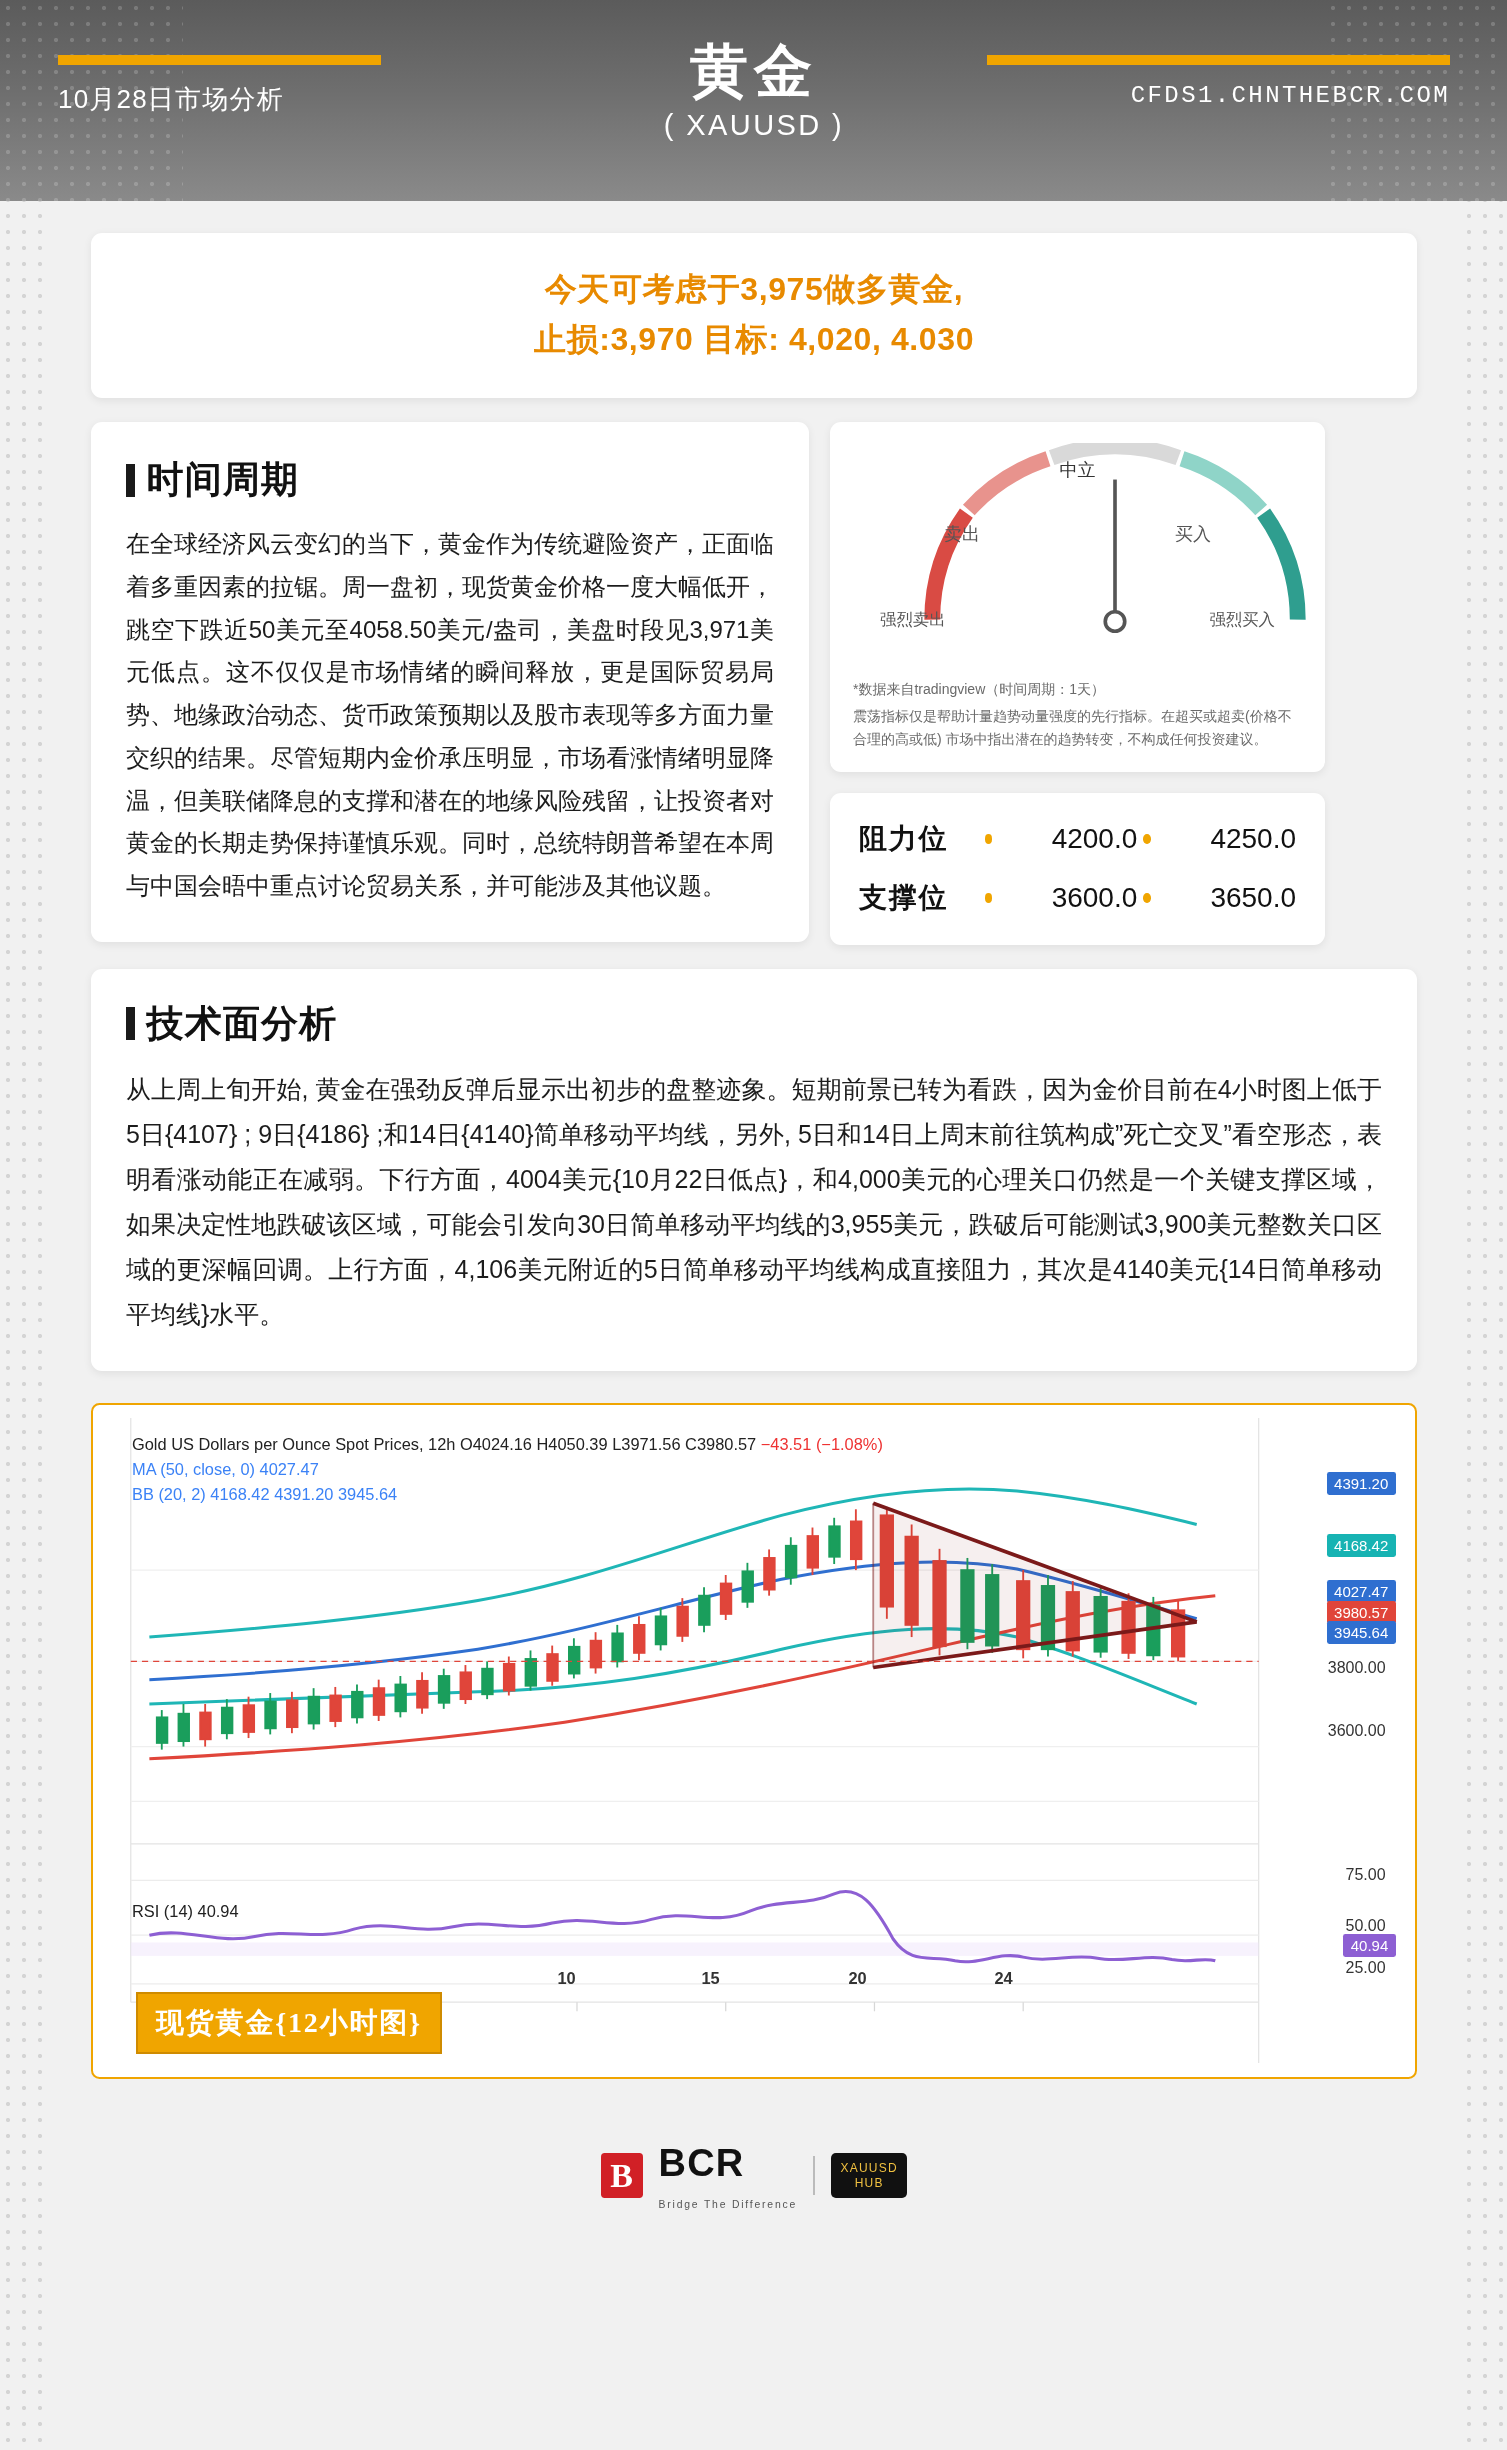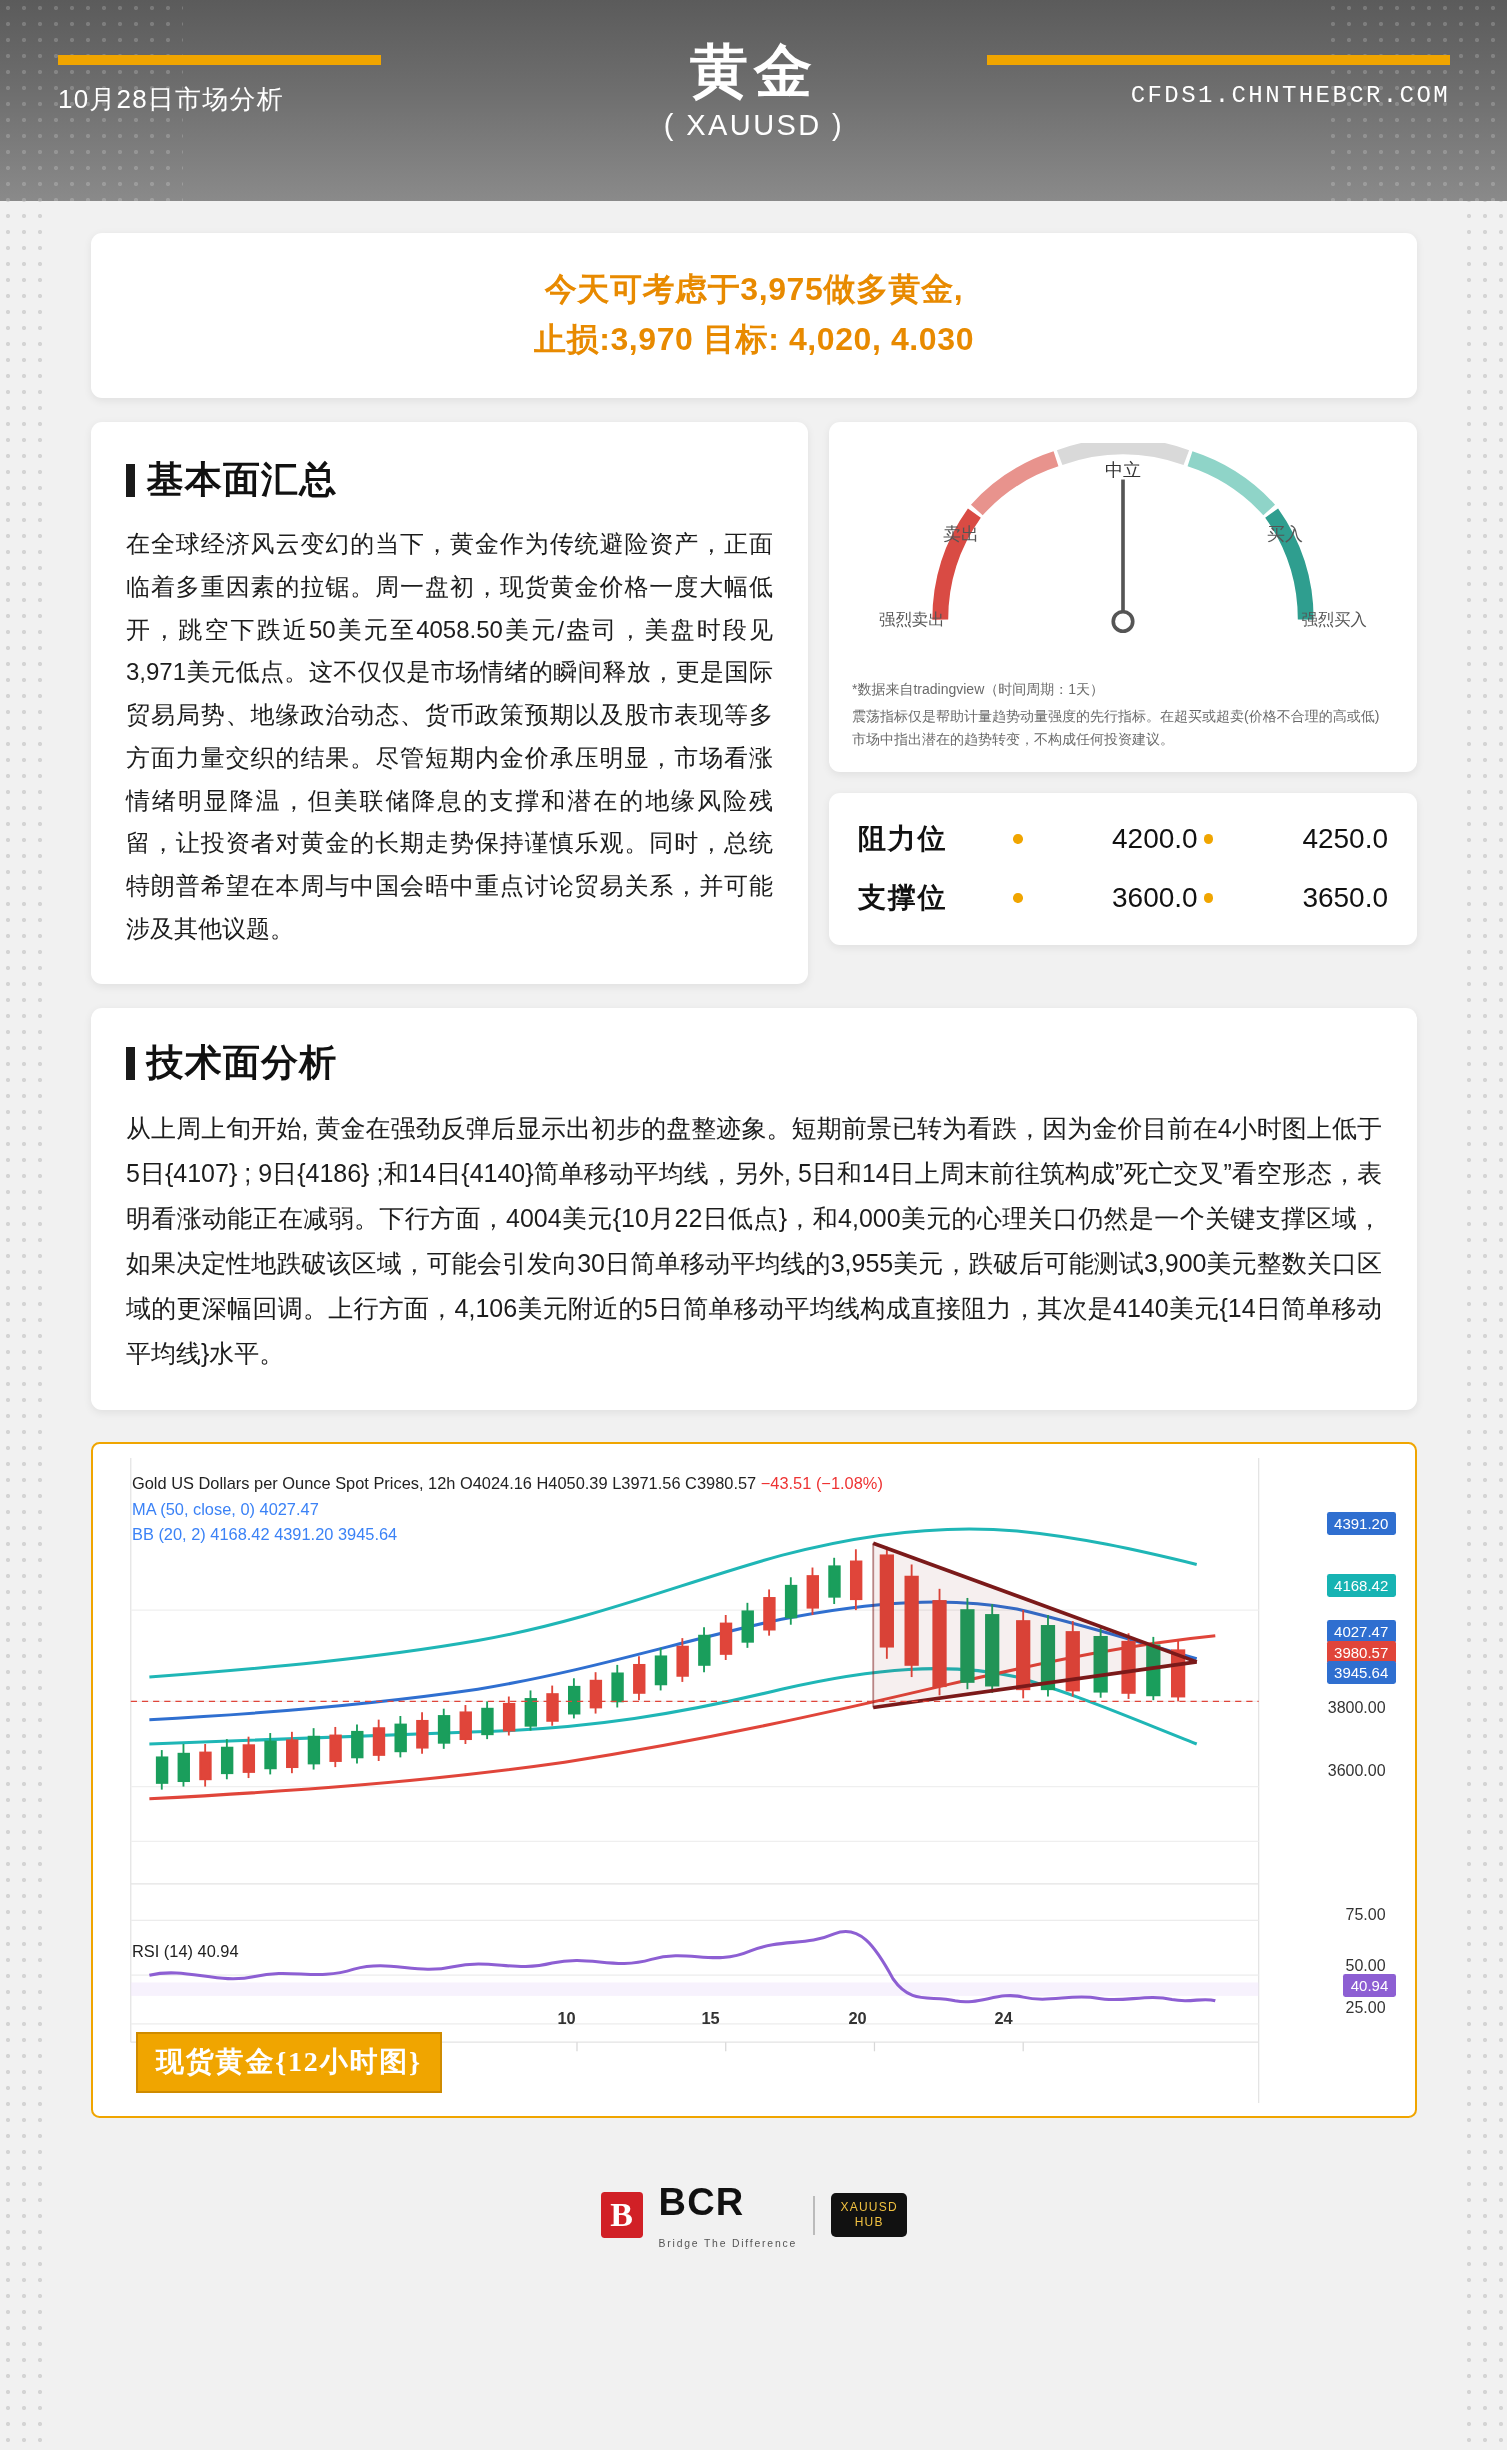--- a/index.html
+++ b/index.html
@@ -86,21 +86,21 @@
     gap: 21px;
     margin: 24px 91px 0 91px;
     align-items: flex-start;
   }
   .card {
     background: #fff;
     border-radius: 11px;
     box-shadow: 0 2.4px 8.5px rgba(0,0,0,.07);
   }
   .card-left { width: 718px; padding: 33px 35px 34px 35px; }
-  .card-right-col { width: 588px; display: flex; flex-direction: column; gap: 21px; }
+  .card-right-col { width: 495px; display: flex; flex-direction: column; gap: 21px; }
 
   .sec-title {
     display: flex; align-items: center; gap: 12px; margin-bottom: 18px;
   }
   .sec-title .tick { width: 8.5px; height: 33px; background: #1a1a1a; }
   .sec-title .txt { font-size: 37px; font-weight: bold; color: #111; letter-spacing: 1.2px; }
 
   .body-text {
     font-size: 24px; line-height: 1.78; color: #1c1c1c; text-align: justify;
   }
@@ -211,21 +211,21 @@
   <div class="callout card">
     <div>今天可考虑于3,975做多黄金,</div>
     <div>止损:3,970 目标: 4,020, 4.030</div>
   </div>
 
   <div class="midrow">
 
     <div class="card card-left">
       <div class="sec-title">
         <div class="tick"></div>
-        <div class="txt">基本面汇总</div>
+        <div class="txt">时间周期</div>
       </div>
       <div class="body-text">在全球经济风云变幻的当下，黄金作为传统避险资产，正面临着多重因素的拉锯。周一盘初，现货黄金价格一度大幅低开，跳空下跌近50美元至4058.50美元/盎司，美盘时段见3,971美元低点。这不仅仅是市场情绪的瞬间释放，更是国际贸易局势、地缘政治动态、货币政策预期以及股市表现等多方面力量交织的结果。尽管短期内金价承压明显，市场看涨情绪明显降温，但美联储降息的支撑和潜在的地缘风险残留，让投资者对黄金的长期走势保持谨慎乐观。同时，总统特朗普希望在本周与中国会晤中重点讨论贸易关系，并可能涉及其他议题。</div>
     </div>
 
     <div class="card-right-col">
 
       <div class="card gauge-card">
         <div class="gauge-wrap">
           <svg class="gauge-svg" width="524" height="201" viewBox="0 0 860 330">
 

